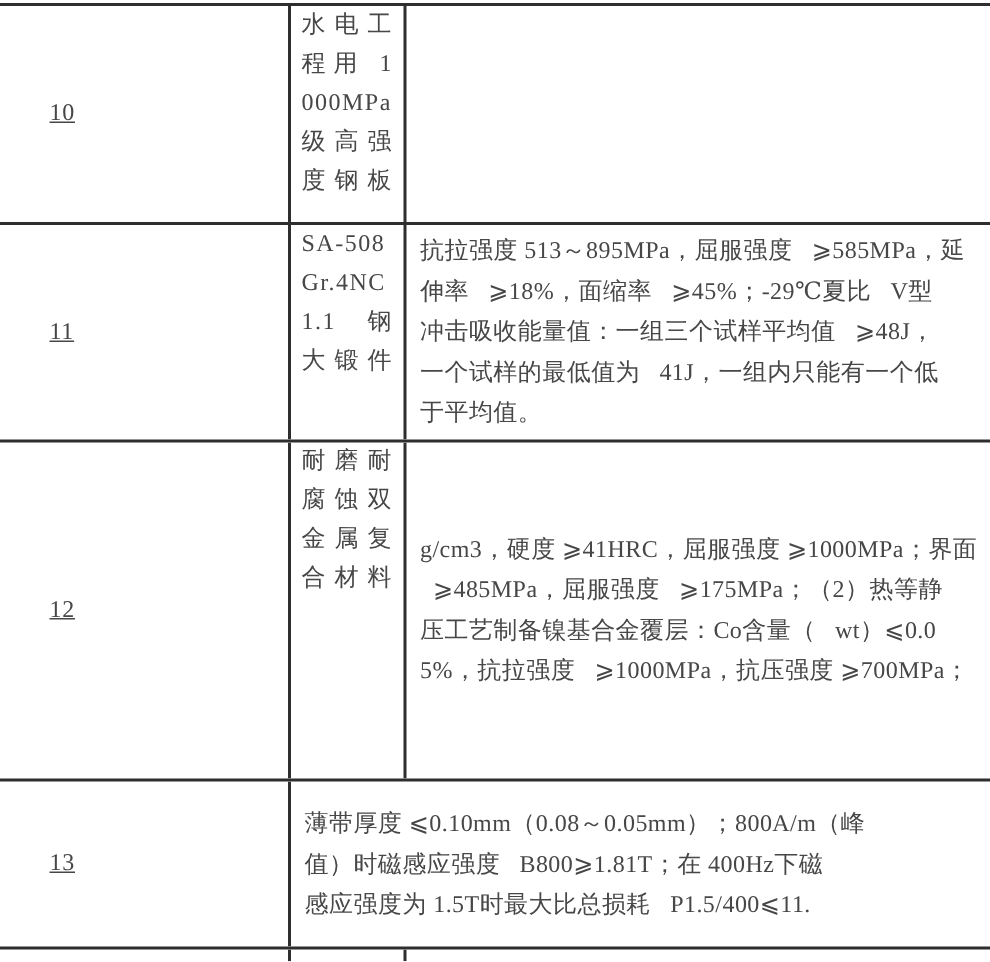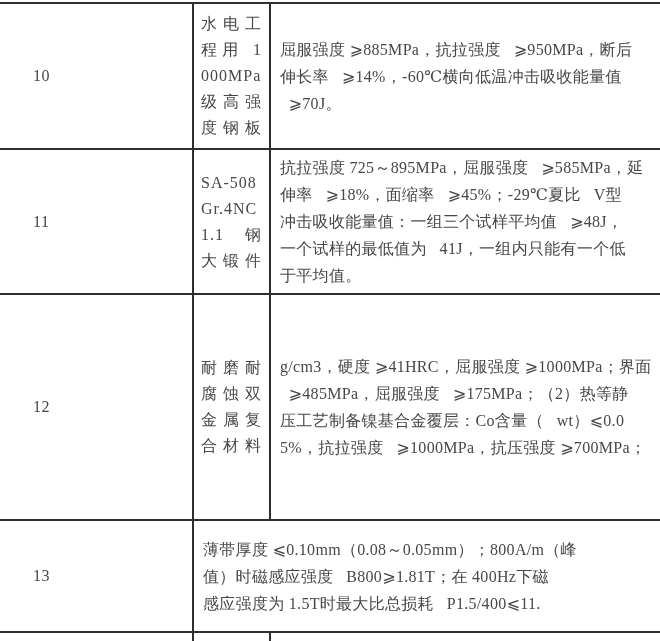--- a/index.html
+++ b/index.html
@@ -37,21 +37,20 @@
     display:flex;
     align-items:center;
     padding-left:33px;
     overflow:hidden;
   }
   .c2{
     width:77px;
     border-right:2px solid var(--border);
     display:flex;
     flex-direction:column;
-    justify-content:center;
     padding:0 7px;
     overflow:hidden;
   }
   .c3{
     flex:1;
     display:flex;
     flex-direction:column;
     justify-content:center;
     padding:0 4px 0 9px;
     overflow:hidden;
@@ -66,58 +65,54 @@
     letter-spacing:1px;
   }
   .c3 .tline{
     line-height:27px;
     white-space:pre;
     overflow:hidden;
     letter-spacing:0.3px;
   }
   .rownum{
     letter-spacing:0.5px;
+    text-decoration:underline;
   }
 </style>
 </head>
 <body>
 
 <div class="page">
   <div class="spec-table">
 
     <div class="row r10">
       <div class="c1">
         <span class="rownum">10</span>
       </div>
       <div class="c2">
           <div class="tline">水电工</div>
           <div class="tline">程用 1</div>
           <div class="tline">000MPa</div>
           <div class="tline">级高强</div>
           <div class="tline">度钢板</div>
         </div>
-      <div class="c3">
-          <div class="tline">屈服强度 ⩾885MPa，抗拉强度   ⩾950MPa，断后</div>
-          <div class="tline">伸长率   ⩾14%，-60℃横向低温冲击吸收能量值</div>
-          <div class="tline">  ⩾70J。</div>
-        </div>
     </div>
 
     <div class="row r11">
       <div class="c1">
         <span class="rownum">11</span>
       </div>
       <div class="c2">
           <div class="tline">SA-508</div>
           <div class="tline">Gr.4NC</div>
           <div class="tline">1.1 钢</div>
           <div class="tline">大锻件</div>
         </div>
       <div class="c3">
-          <div class="tline">抗拉强度 725～895MPa，屈服强度   ⩾585MPa，延</div>
+          <div class="tline">抗拉强度 513～895MPa，屈服强度   ⩾585MPa，延</div>
           <div class="tline">伸率   ⩾18%，面缩率   ⩾45%；-29℃夏比   V型</div>
           <div class="tline">冲击吸收能量值：一组三个试样平均值   ⩾48J，</div>
           <div class="tline">一个试样的最低值为   41J，一组内只能有一个低</div>
           <div class="tline">于平均值。</div>
         </div>
     </div>
 
     <div class="row r12">
       <div class="c1">
         <span class="rownum">12</span>

